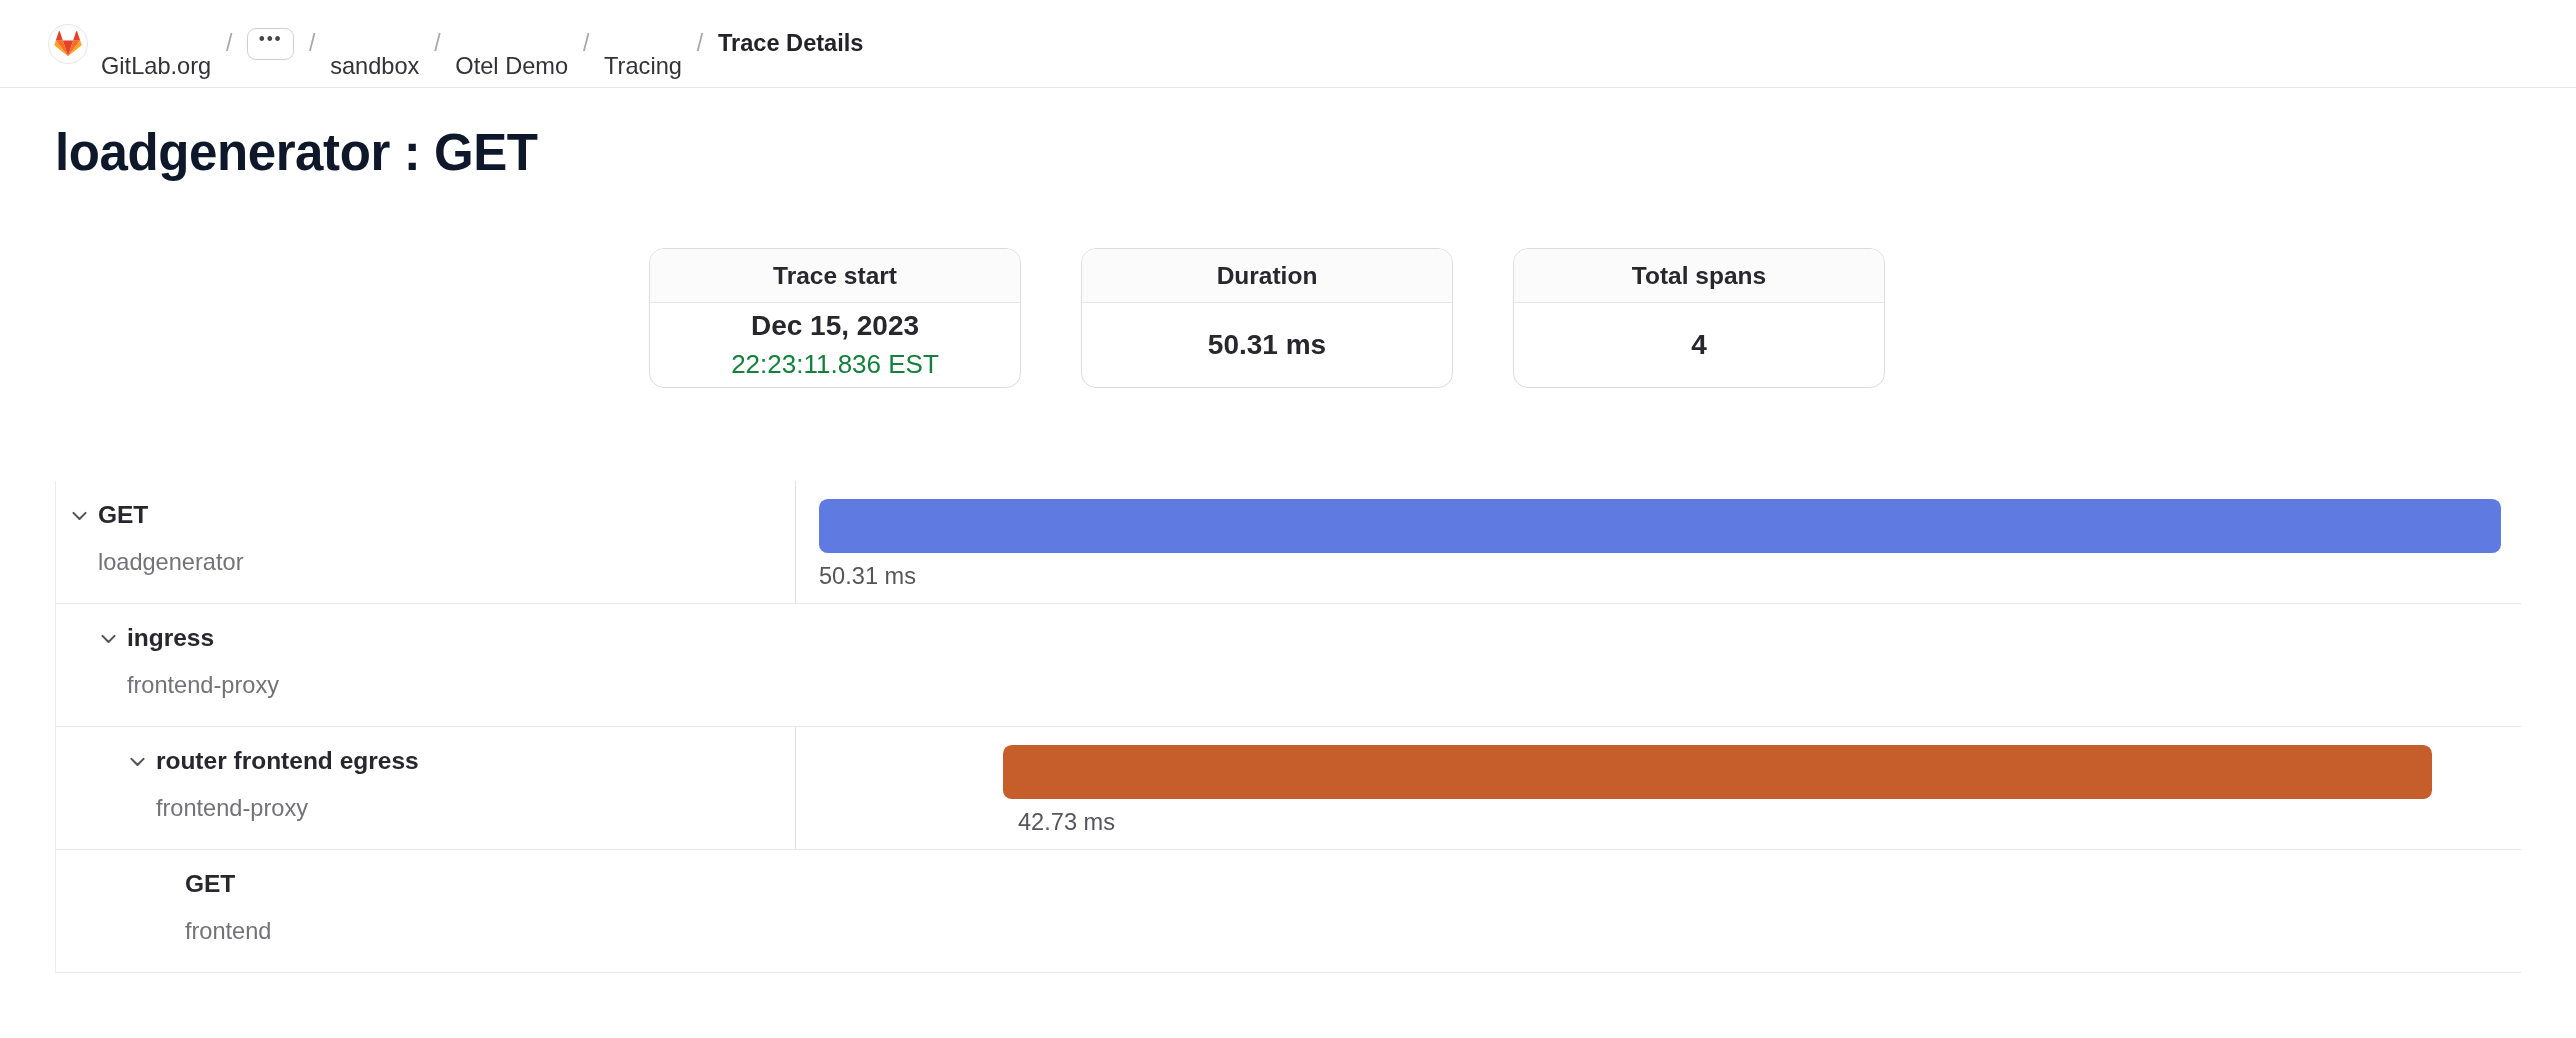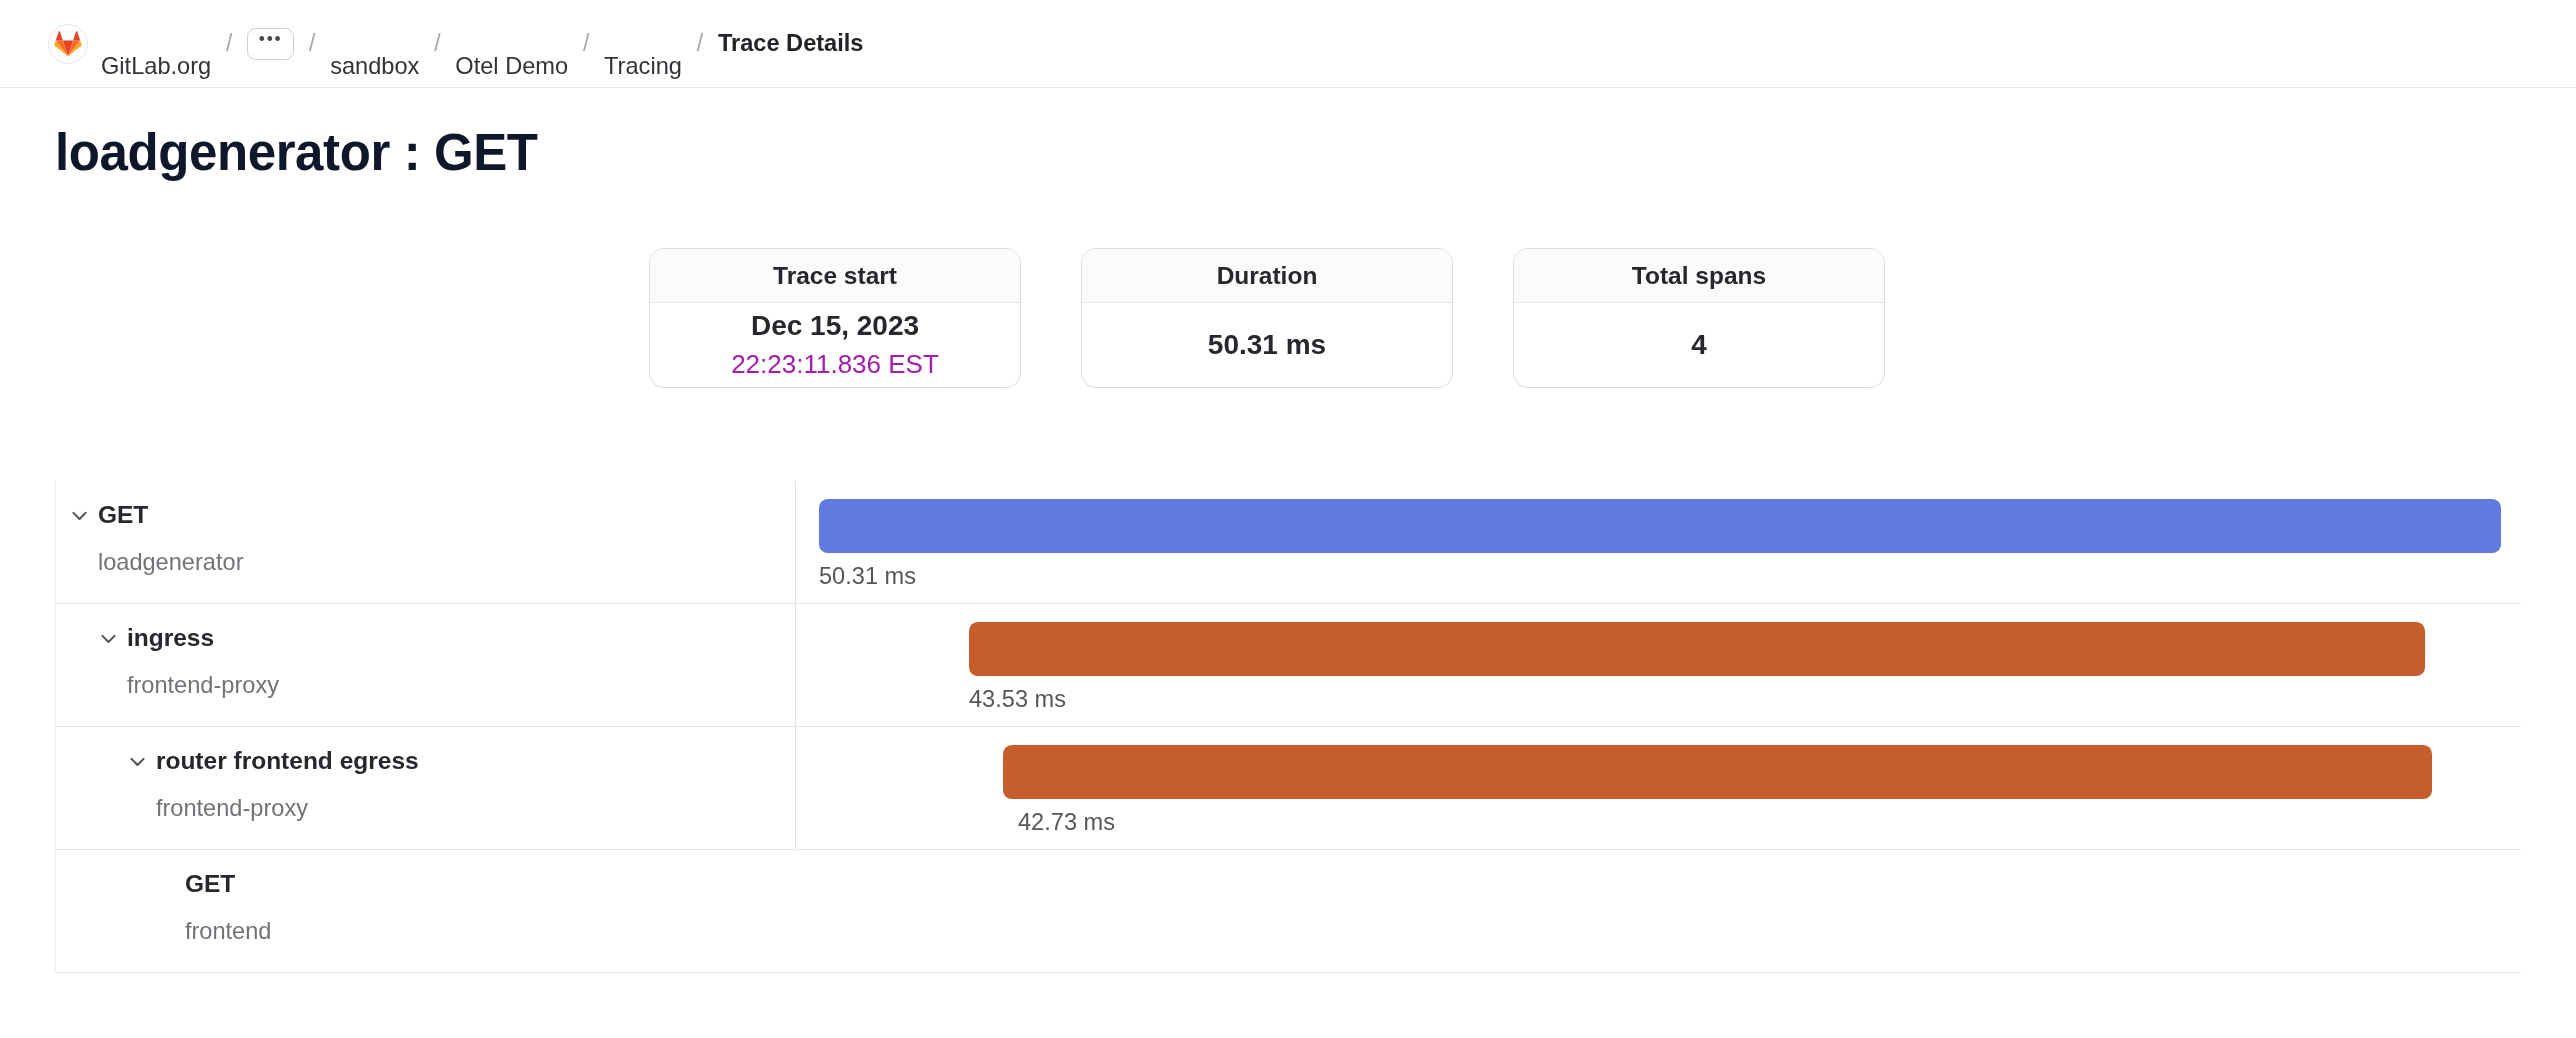--- a/index.html
+++ b/index.html
@@ -66,21 +66,21 @@
     background: #fbfbfc;
     border-bottom: 0.9px solid #e7e7ea;
     display: flex; align-items: center; justify-content: center;
     font-size: 24.5px; font-weight: 700; color: #28272d;
   }
   .card-body {
     flex: 1; display: flex; flex-direction: column;
     align-items: center; justify-content: center;
   }
   .card-value { font-size: 28px; font-weight: 700; color: #28272d; }
-  .card-sub { font-size: 26px; color: #a21caf; margin-top: 7px; }
+  .card-sub { font-size: 26px; color: #15803d; margin-top: 7px; }
   .card-sub:empty { display: none; }
 
   
   .waterfall {
     position: absolute; left: 55px; top: 481px;
     width: 2466px;
     border-left: 0.9px solid #ececee;
   }
   .wf-row {
     display: flex; height: 123px;
@@ -198,24 +198,20 @@
       <button class="chevron" aria-label="collapse">
         <svg viewBox="0 0 16 16" aria-hidden="true">
           <path d="M3.4 6l4.6 4.6L12.6 6" fill="none" stroke="#55535a" stroke-width="1.6" stroke-linecap="round" stroke-linejoin="round"></path>
         </svg>
       </button>
       <div class="labels">
         <div class="op">ingress</div>
         <div class="svc">frontend-proxy</div>
       </div>
     </div>
-    <div class="wf-right">
-      <div class="bar" style="left: 173px; width: 1456px; background: rgb(198, 94, 44);"></div>
-      <div class="ms" style="left: 173px;">43.53 ms</div>
-    </div>
   </div>
 
   <div class="wf-row">
     <div class="wf-left">
       <span class="indent" style="width: 71px;"></span>
       <button class="chevron" aria-label="collapse">
         <svg viewBox="0 0 16 16" aria-hidden="true">
           <path d="M3.4 6l4.6 4.6L12.6 6" fill="none" stroke="#55535a" stroke-width="1.6" stroke-linecap="round" stroke-linejoin="round"></path>
         </svg>
       </button>

